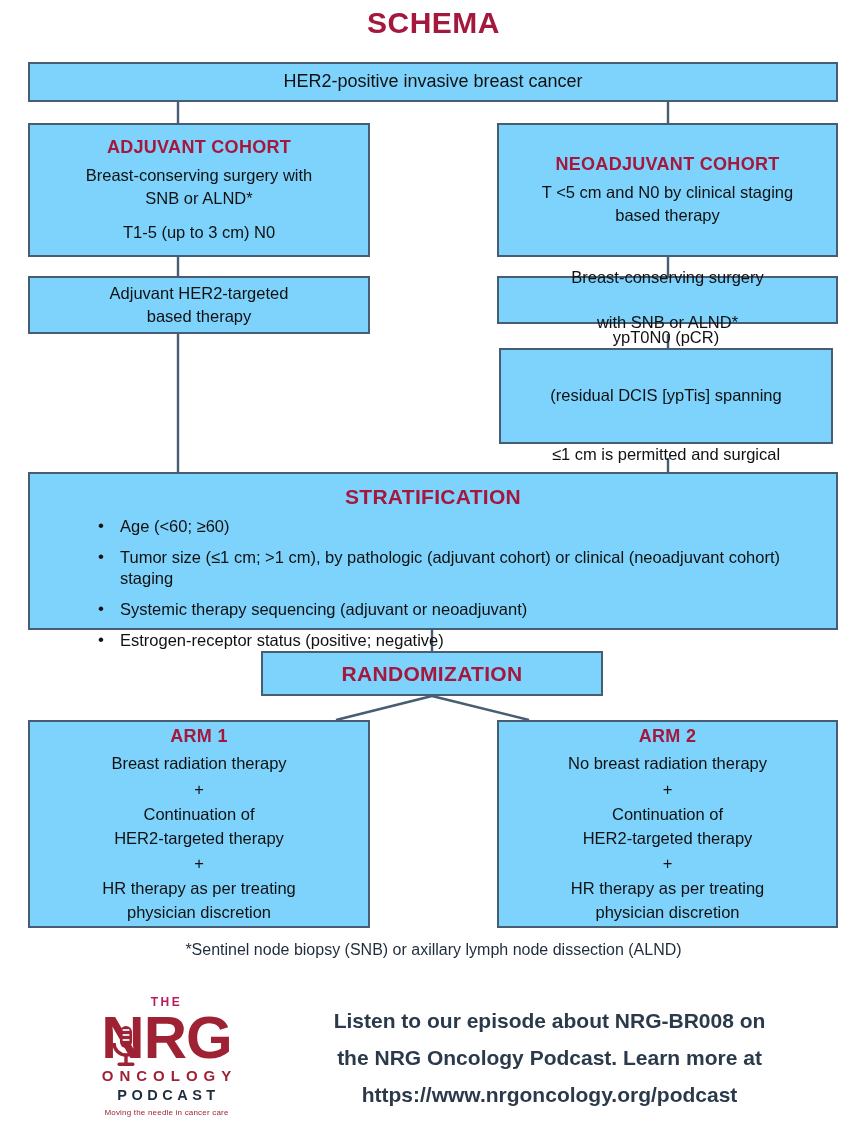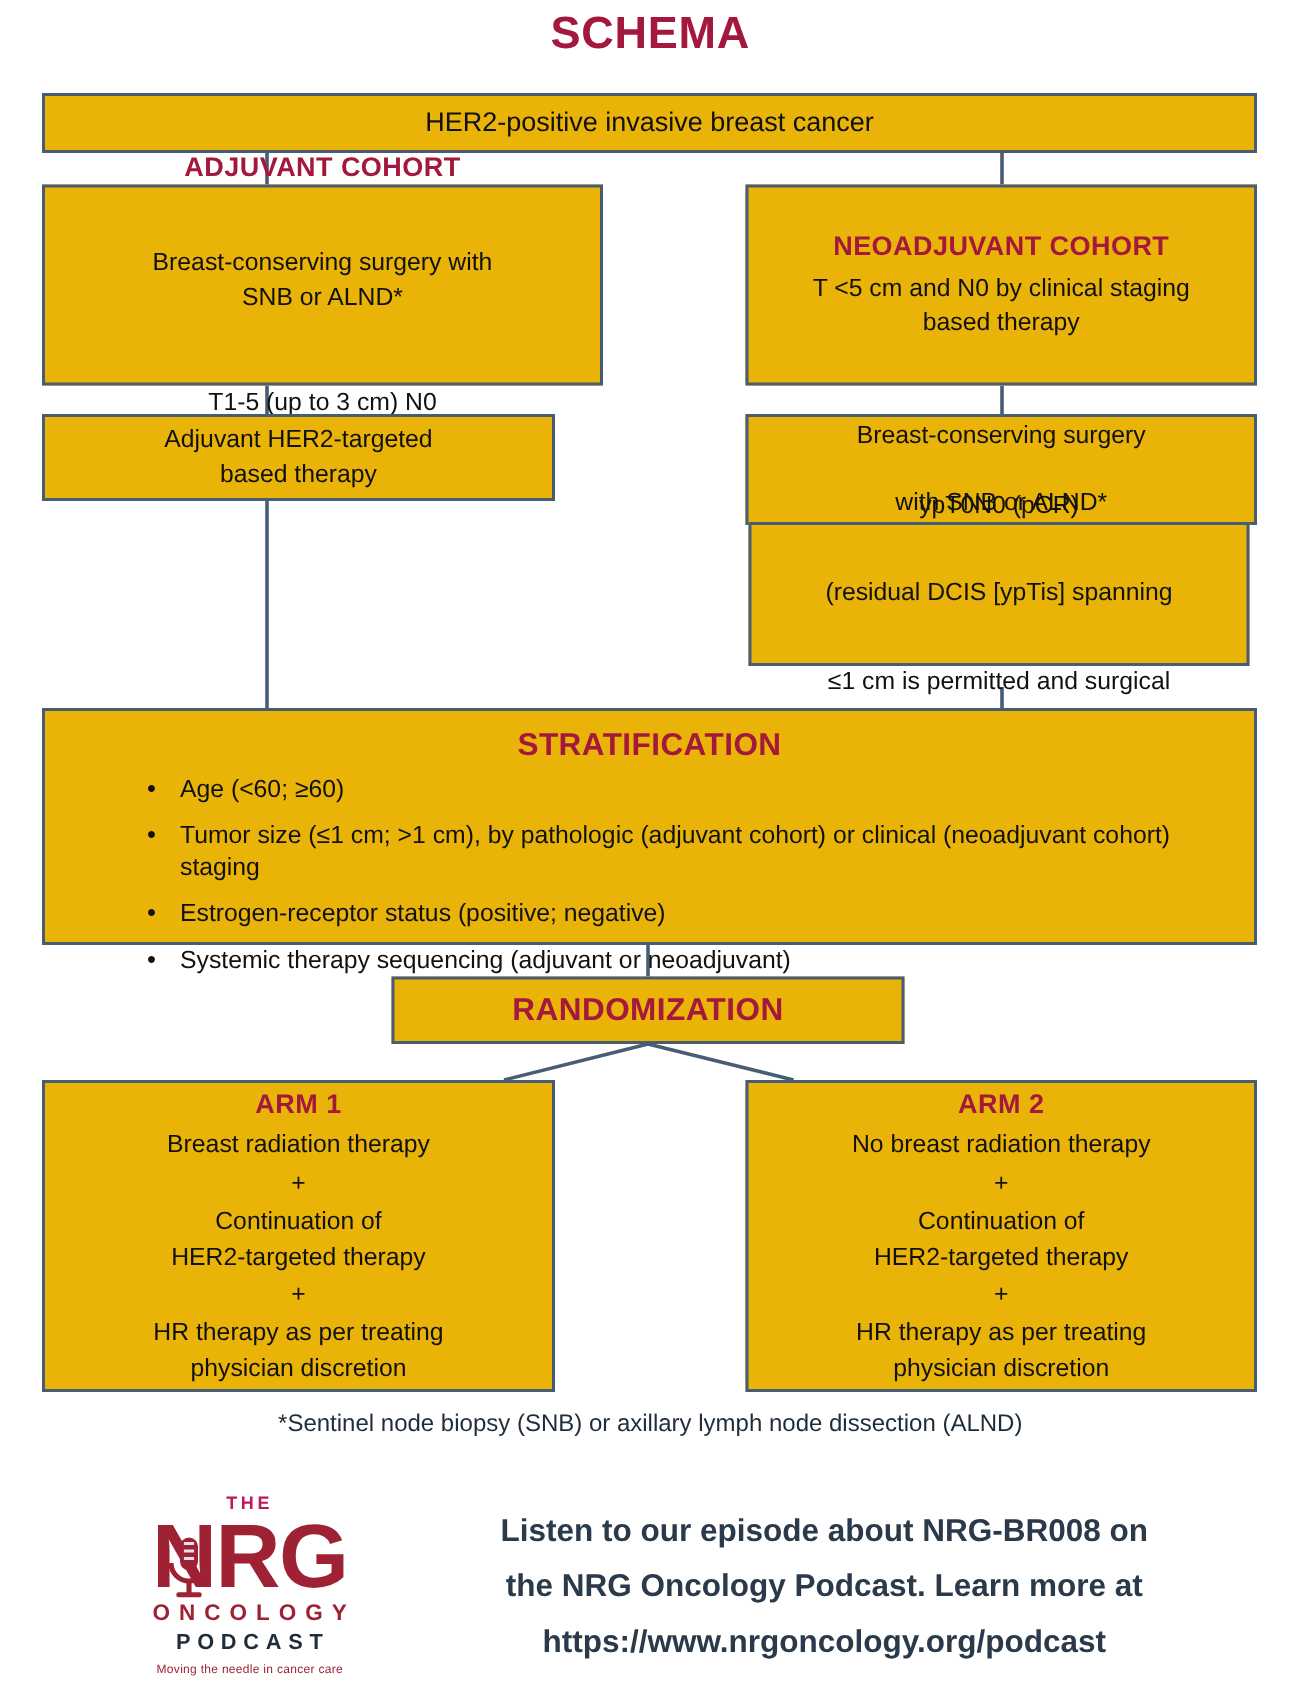--- a/index.html
+++ b/index.html
@@ -38,21 +38,21 @@
     text-align: center;
     font-size: 30px;
     font-weight: bold;
     letter-spacing: 0.5px;
     color: #A3183C;
   }
   
   .node {
     position: absolute;
     box-sizing: border-box;
-    background: #eab308;
+    background: #7dd3fc;
     border: 2px solid #475d74;
     display: flex;
     flex-direction: column;
     align-items: center;
     justify-content: center;
     text-align: center;
     font-size: 16.5px;
     line-height: 1.42;
     color: #111111;
     padding: 4px 8px;
@@ -67,24 +67,24 @@
   .node .para { margin: 0; }
   .node .para + .para { margin-top: 11px; }
   .node .line { display: block; }
 
   
   #box-top {
     left: 28px; top: 62px; width: 810px; height: 40px;
     font-size: 18px;
   }
   
-  #box-adjuvant-cohort { left: 28px;  top: 123px; width: 374px; height: 134px; gap: 36px; }
+  #box-adjuvant-cohort { left: 28px;  top: 123px; width: 342px; height: 134px; }
   #box-neoadjuvant-cohort { left: 497px; top: 123px; width: 341px; height: 134px; }
   #box-adjuvant-therapy { left: 28px;  top: 276px; width: 342px; height: 58px; }
-  #box-neo-surgery { left: 497px; top: 276px; width: 341px; height: 74px; gap: 22px; }
+  #box-neo-surgery { left: 497px; top: 276px; width: 341px; height: 48px; gap: 22px; }
   #box-pcr { left: 499px; top: 348px; width: 334px; height: 96px; gap: 35px; }
 
   
   #box-stratification {
     left: 28px; top: 472px; width: 810px; height: 158px;
     justify-content: flex-start;
     padding: 8px 12px 8px 12px;
   }
   #box-stratification .heading { font-size: 21px; margin-bottom: 4px; }
   .strat-list {
@@ -275,22 +275,22 @@
     <span class="line">ypT0N0 (pCR)</span>
     <span class="line">(residual DCIS [ypTis] spanning</span>
     <span class="line">≤1 cm is permitted and surgical</span>
   </div>
 
   <div class="node" id="box-stratification">
     <span class="heading">STRATIFICATION</span>
     <ul class="strat-list">
       <li>Age (&lt;60; ≥60)</li>
       <li>Tumor size (≤1 cm; &gt;1 cm), by pathologic (adjuvant cohort) or clinical (neoadjuvant cohort) staging</li>
+      <li>Systemic therapy sequencing (adjuvant or neoadjuvant)</li>
       <li>Estrogen-receptor status (positive; negative)</li>
-      <li>Systemic therapy sequencing (adjuvant or neoadjuvant)</li>
     </ul>
   </div>
 
   <div class="node" id="box-randomization">
     <span class="heading">RANDOMIZATION</span>
   </div>
 
   <div class="node" id="box-arm1">
     <span class="heading">ARM 1</span>
     <span class="arm-line">Breast radiation therapy</span>

